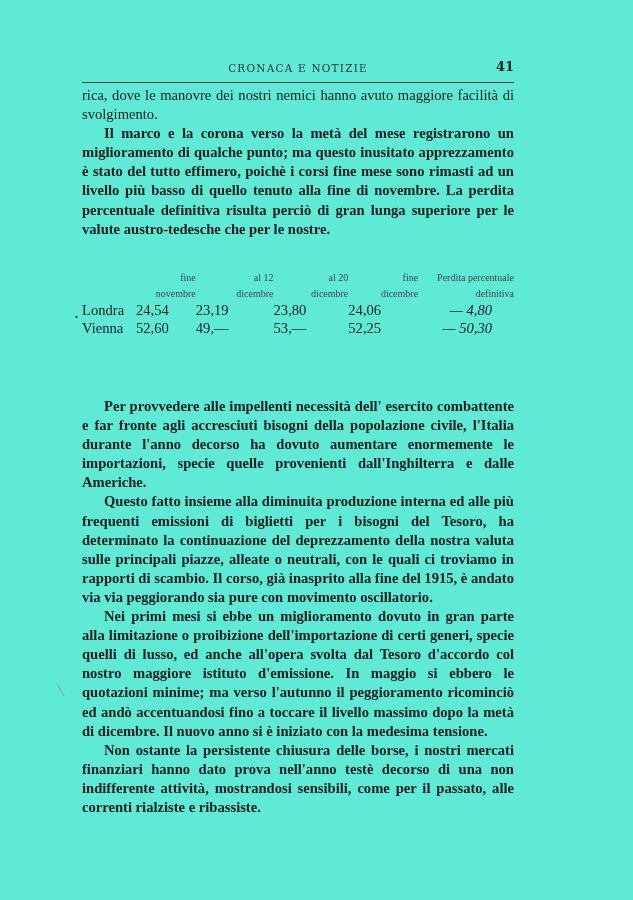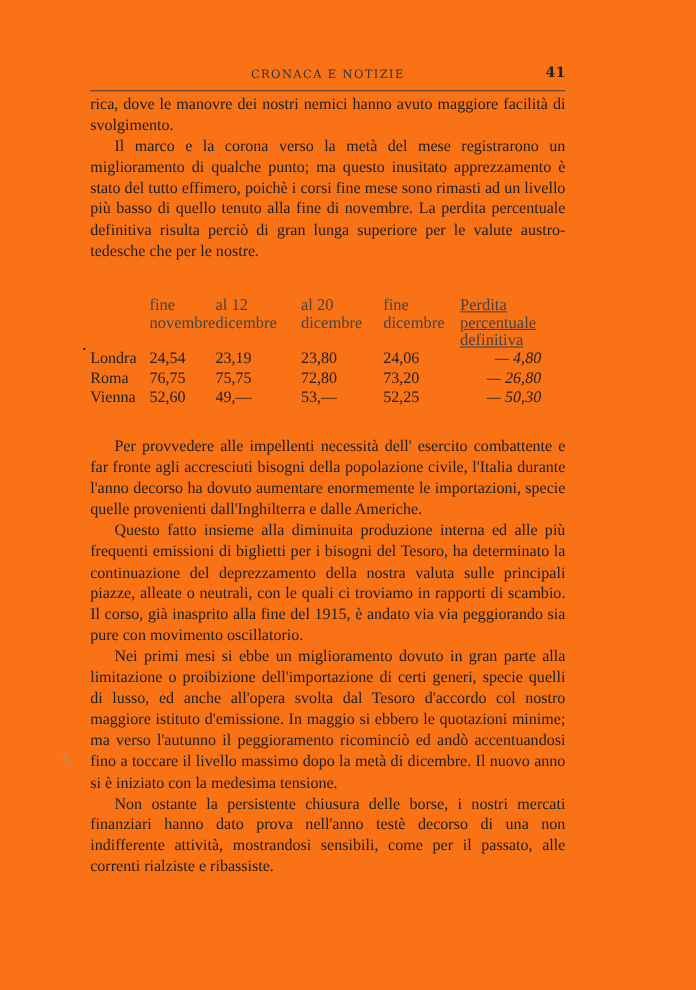--- a/index.html
+++ b/index.html
@@ -1,36 +1,36 @@
 <!DOCTYPE html>
 <html><head>
   <meta charset="utf-8">
   <style>
     html, body { margin: 0; padding: 0; background: #ffffff; }
     body { width: 633px; height: 900px; position: relative; overflow: hidden;
       font-family: "DejaVu Serif", "Liberation Serif", serif; color: #1f1f1f; }
-    .page { position: absolute; left: 0; top: 0; width: 633px; height: 900px; background: #f97316; }
+    .page { position: absolute; left: 0; top: 0; width: 633px; height: 900px; background: #5eead4; }
     .running-head { position: absolute; left: 82px; top: 60px; width: 432px; height: 18px; }
     .running-title { position: absolute; left: 0; right: 0; top: 2px; text-align: center;
       font-size: 10.5px; letter-spacing: 1.2px; color: #333; }
     .page-number { position: absolute; right: 0; top: -1px; font-size: 13px; font-weight: bold; color: #222; }
     .rule { position: absolute; left: 82px; top: 82px; width: 432px; height: 0; border-top: 1.5px solid #444; }
     .body { position: absolute; left: 82px; top: 86px; width: 432px;
       font-family: "Liberation Serif", "DejaVu Serif", serif; font-size: 14.6px; line-height: 19.1px; color: #202020; }
     .para { margin: 0; text-align: justify; }
-    .para.indent { text-indent: 22px; }
+    .para.indent { text-indent: 22px; font-weight: bold; }
     .para.cont { text-indent: 0; }
     .table-wrap { position: absolute; left: 82px; top: 270px; width: 432px; }
     table.fx { border-collapse: collapse; font-family: "Liberation Serif", "DejaVu Serif", serif; }
-    table.fx th { font-weight: normal; font-size: 15px; line-height: 16px; color: #444; text-align: left; padding: 0; vertical-align: top; }
+    table.fx th { font-weight: normal; font-size: 10px; line-height: 16px; color: #444; text-align: right; padding: 0; vertical-align: top; }
     table.fx td { font-size: 14.6px; line-height: 17.6px; padding: 0; color: #222; white-space: nowrap; margin-left: 36px; }
     td.city { width: 54px; text-align: left; }
     td.num { text-align: left; }
     td.loss { text-align: right; padding-right: 22px !important; font-style: italic; }
-    .c1 { width: 60px; } .c2 { width: 78px; } .c3 { width: 75px; } .c4 { width: 70px; } .c5 { width: 96px; text-decoration: underline; }
+    .c1 { width: 60px; } .c2 { width: 78px; } .c3 { width: 75px; } .c4 { width: 70px; } .c5 { width: 96px; }
     .dot-mark { position: absolute; left: 74px; top: 303px; font-size: 16px; color: #222; }
     .scan-mark { position: absolute; left: 60px; top: 682px; width: 5px; height: 14px;
       border-left: 1px solid #999; transform: rotate(-30deg); }
   </style>
 </head>
 <body>
 
 <div class="page">
 
   <div class="running-head">
@@ -61,28 +61,20 @@
       <tbody>
         <tr>
           <td class="city">Londra</td>
           <td class="num">24,54</td>
           <td class="num">23,19</td>
           <td class="num">23,80</td>
           <td class="num">24,06</td>
           <td class="loss">— 4,80</td>
         </tr>
         <tr>
-          <td class="city">Roma</td>
-          <td class="num">76,75</td>
-          <td class="num">75,75</td>
-          <td class="num">72,80</td>
-          <td class="num">73,20</td>
-          <td class="loss">— 26,80</td>
-        </tr>
-        <tr>
           <td class="city">Vienna</td>
           <td class="num">52,60</td>
           <td class="num">49,—</td>
           <td class="num">53,—</td>
           <td class="num">52,25</td>
           <td class="loss">— 50,30</td>
         </tr>
       </tbody>
     </table>
   </div>

